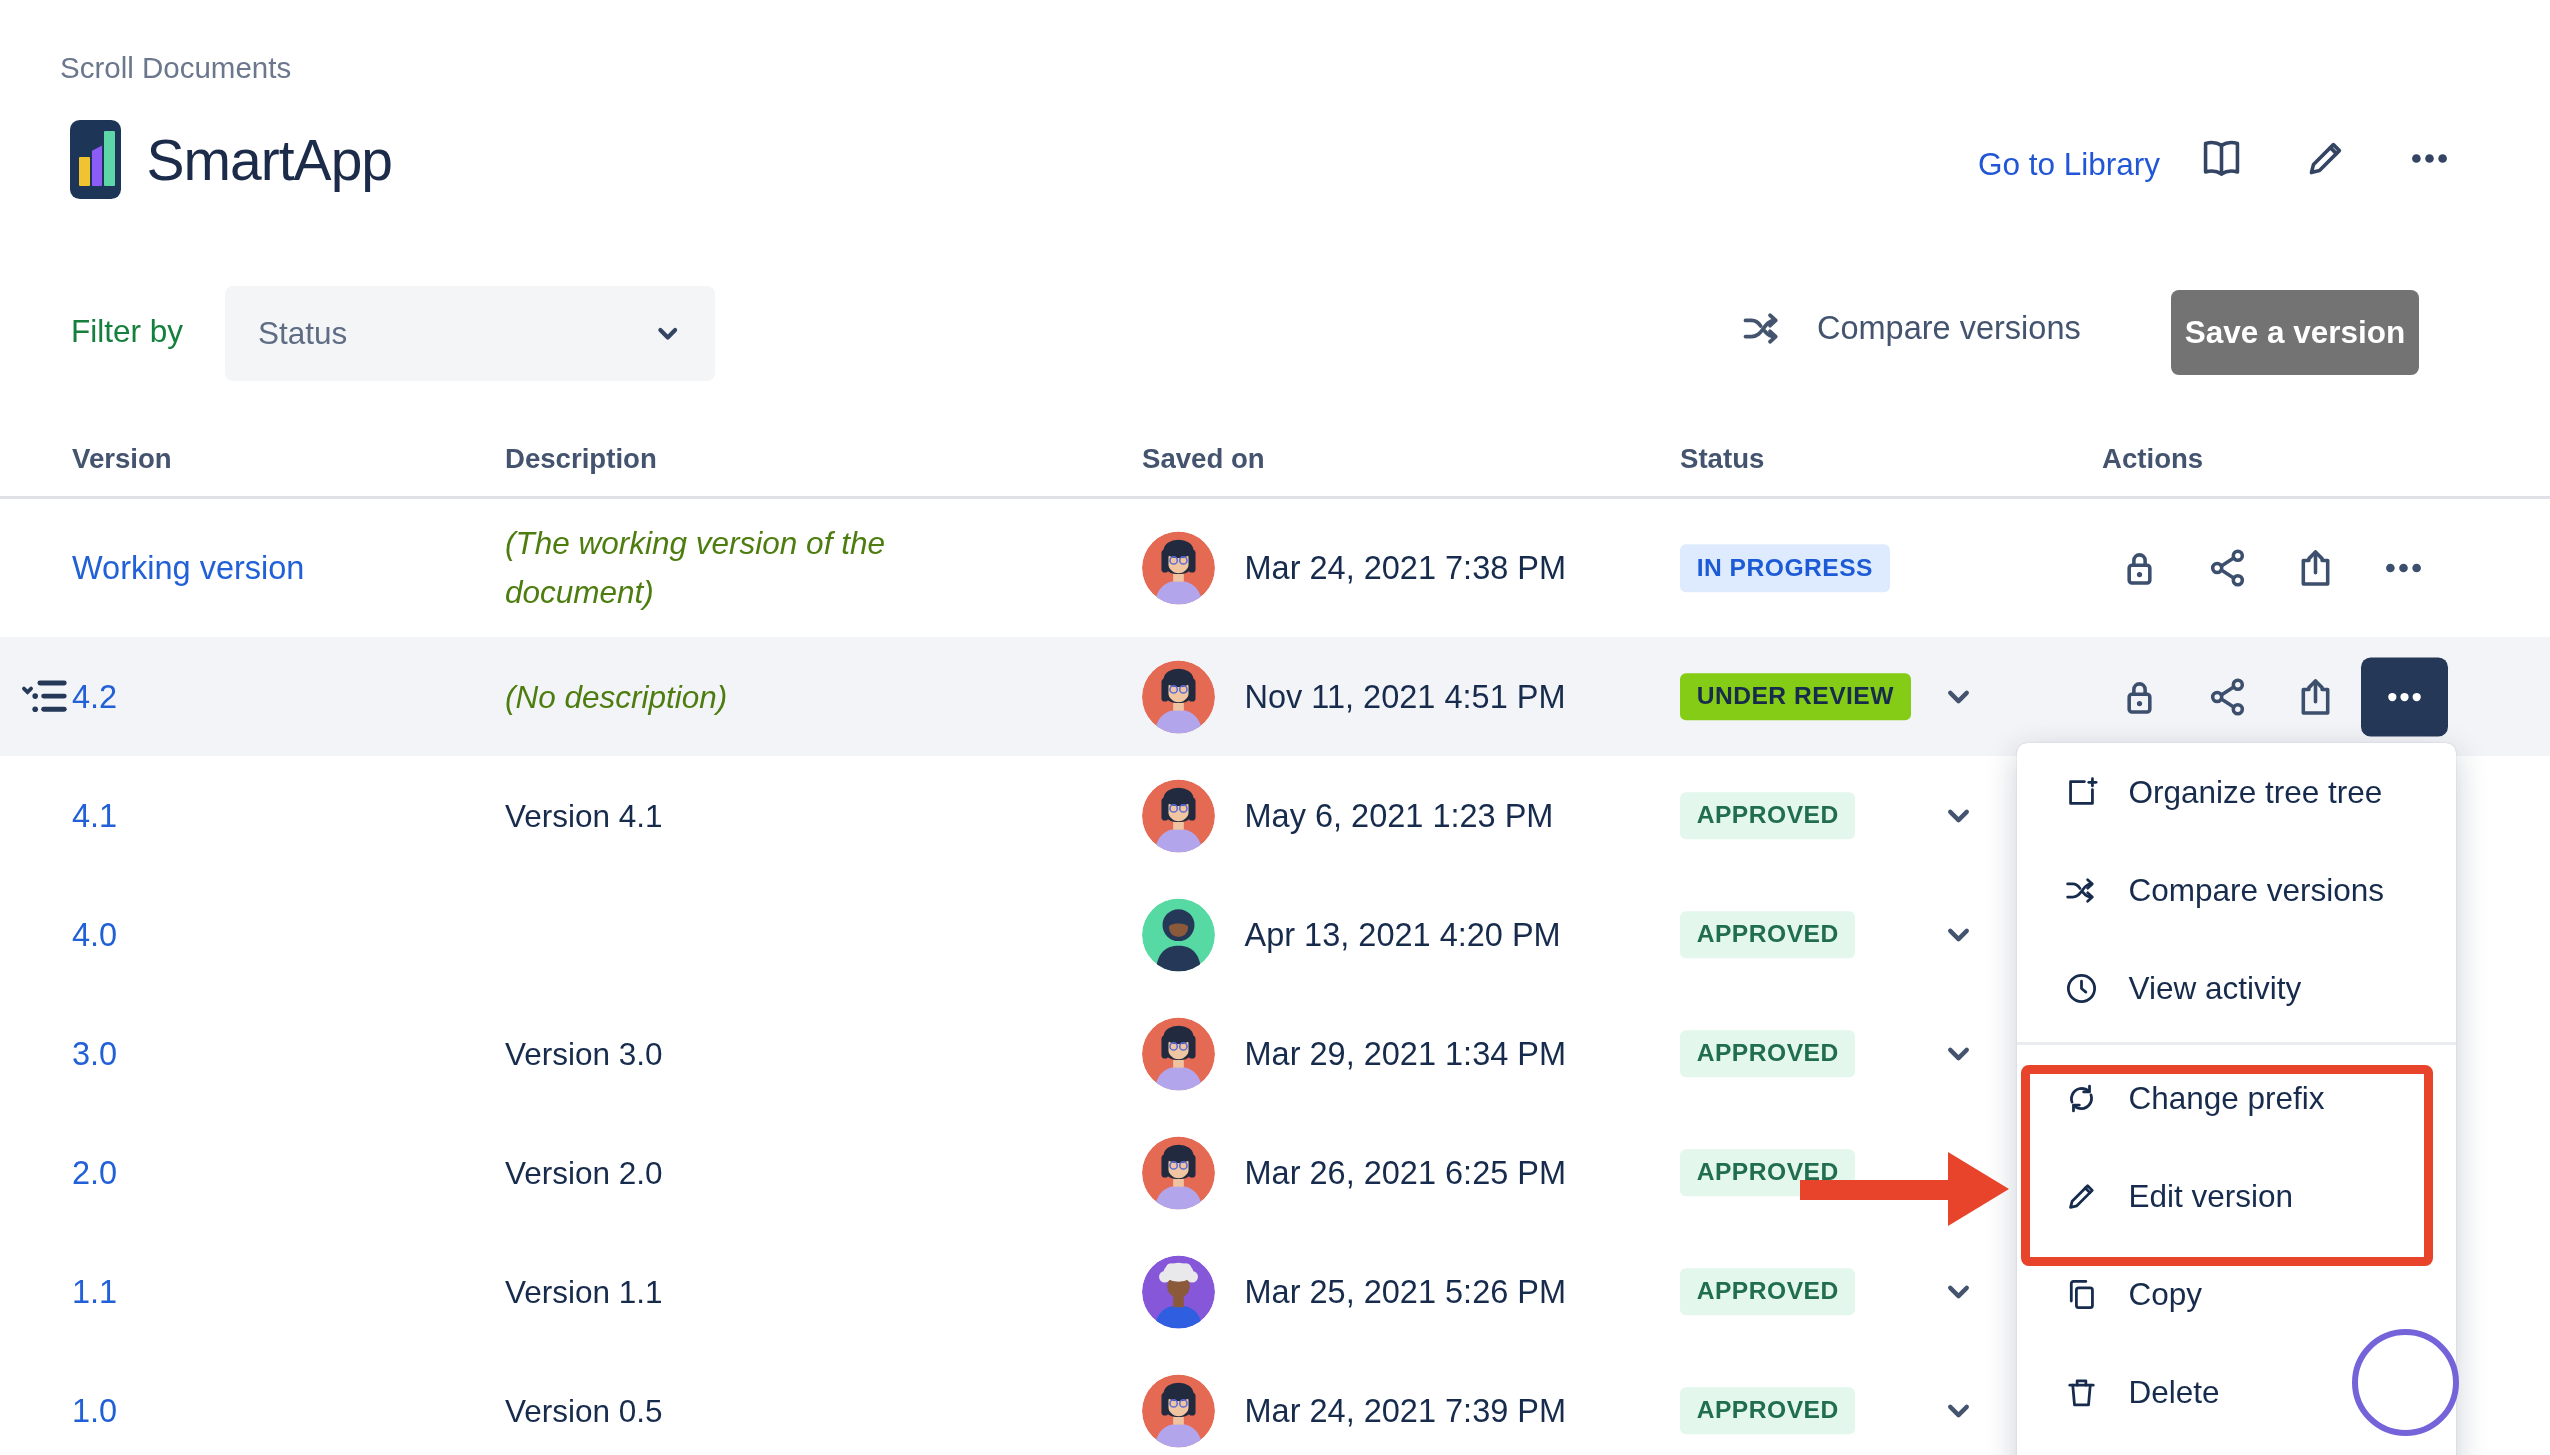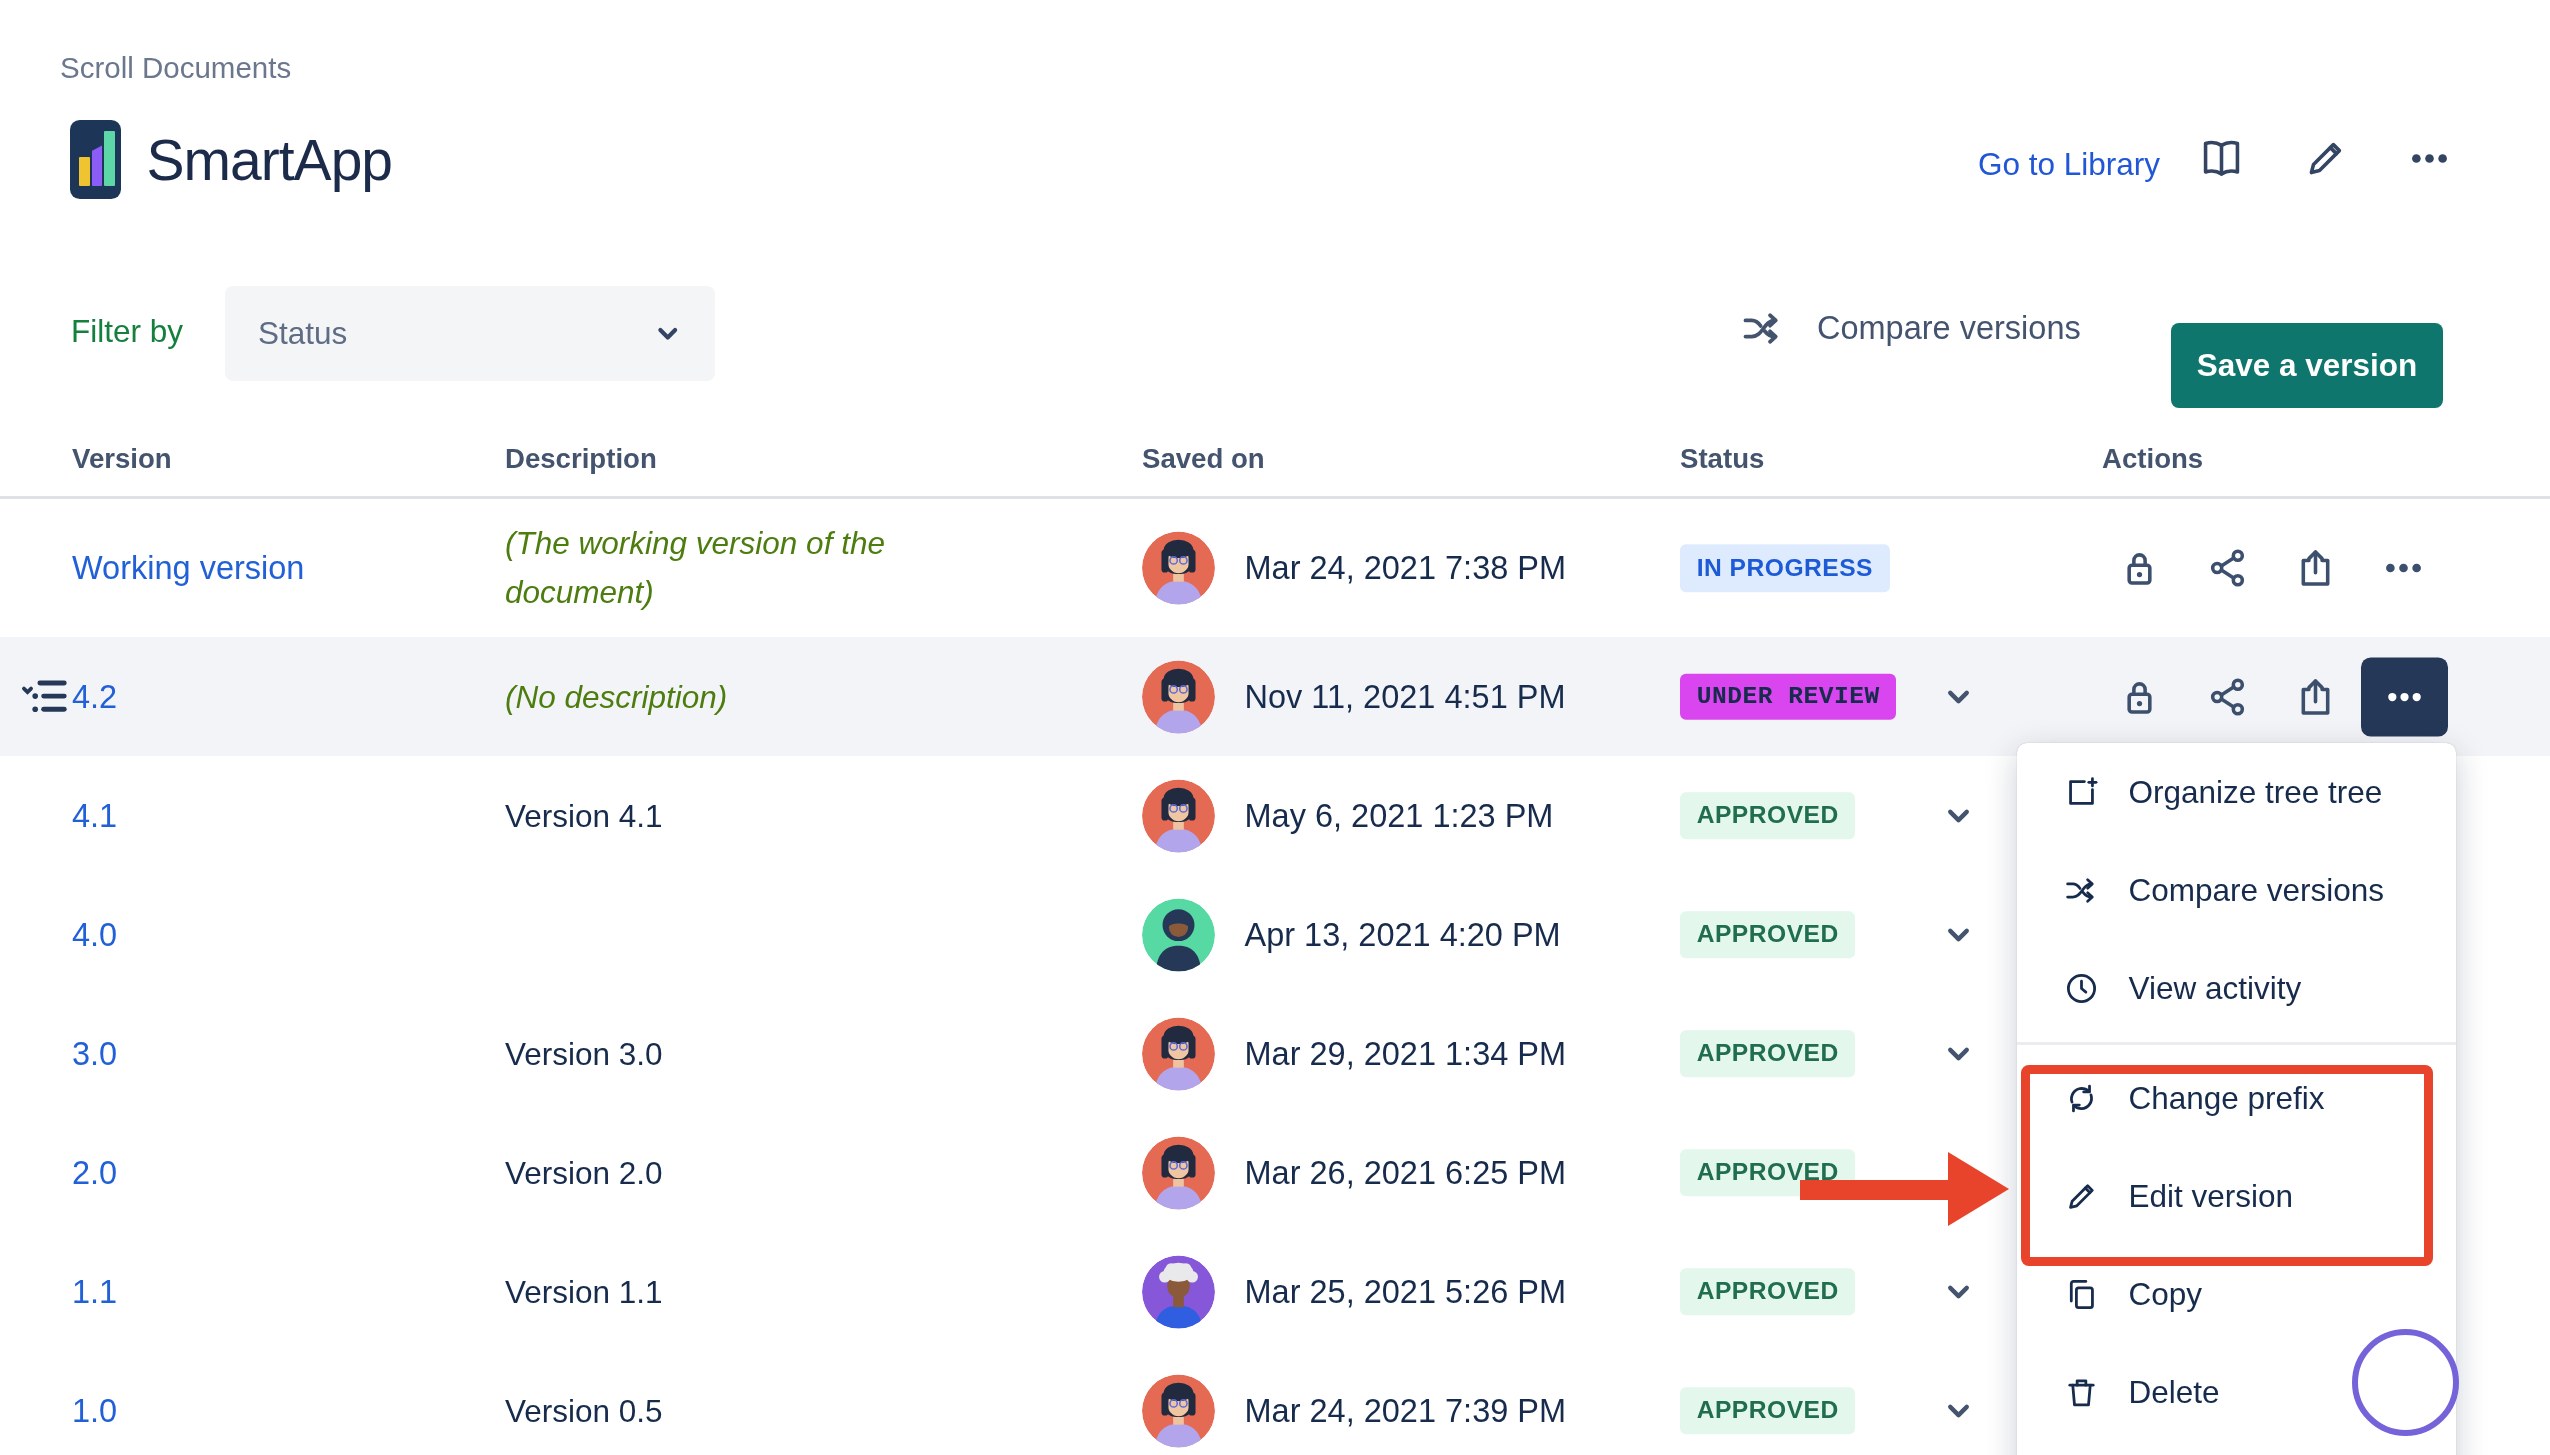--- a/index.html
+++ b/index.html
@@ -28,42 +28,42 @@
   .filter-label{position:absolute;left:71px;top:313px;font-size:31.5px;color:#15803d;}
   .filter-select{position:absolute;left:225px;top:286px;width:490px;height:95px;background:#F4F5F7;border-radius:7.9px;
     display:flex;align-items:center;justify-content:space-between;padding:0 33px;box-sizing:border-box;cursor:pointer;}
   .filter-select .val{font-size:31.5px;color:#5E6C84;}
   .chev{width:29.5px;height:29.5px;}
   .chev svg{width:100%;height:100%;stroke:#344563;fill:none;stroke-width:3.4;stroke-linecap:round;stroke-linejoin:round;}
   .compare-btn{position:absolute;left:1741px;top:307px;display:flex;align-items:center;gap:33px;cursor:pointer;}
   .compare-btn .cicon{width:43px;height:43px;}
   .compare-btn .cicon svg{width:100%;height:100%;stroke:#44546F;fill:none;stroke-width:2.1;stroke-linecap:round;stroke-linejoin:round;}
   .compare-btn .clabel{font-size:32.5px;color:#44546F;}
-  .save-btn{position:absolute;left:2171px;top:290px;width:272px;height:85px;background:#0f766e;border-radius:7.9px;
-    display:flex;align-items:center;justify-content:center;color:#fff;font-size:31.5px;font-weight:bold;cursor:pointer;margin-top:33px;}
+  .save-btn{position:absolute;left:2171px;top:290px;width:248px;height:85px;background:#737373;border-radius:7.9px;
+    display:flex;align-items:center;justify-content:center;color:#fff;font-size:31.5px;font-weight:bold;cursor:pointer;}
 
   
   .table{position:absolute;left:0;top:443px;width:2550px;}
   .thead{position:relative;height:53px;border-bottom:3px solid #DFE1E6;}
   .thead .th{position:absolute;top:0;font-size:27.6px;font-weight:bold;color:#44546F;}
   .row{position:relative;height:119px;}
   .row.first{height:138px;}
   .row.highlight{background:#F3F4F7;}
   .cell{position:absolute;top:50%;transform:translateY(-50%);}
   .c-version{left:72px;font-size:32.5px;color:#2160D6;cursor:pointer;}
   .c-desc{left:505px;width:445px;font-size:31.5px;color:#172B4D;line-height:1.55;}
   .c-desc.muted{color:#4d7c0f;font-style:italic;}
   .c-saved{left:1142px;display:flex;align-items:center;gap:29.5px;}
   .c-saved .date{font-size:32.5px;color:#172B4D;white-space:nowrap;}
   .avatar{width:73px;height:73px;border-radius:50%;overflow:hidden;flex:0 0 auto;}
   .avatar svg{width:100%;height:100%;display:block;}
   .c-status{left:1680px;}
   .badge{display:inline-block;font-size:24.6px;font-weight:bold;letter-spacing:0.5px;padding:9.8px 16.7px;border-radius:5.9px;white-space:nowrap;}
   .badge.inprogress{background:#DEEBFF;color:#1D5BD6;}
-  .badge.review{background:#d946ef;color:#172B4D;font-family:Liberation Mono, monospace;}
+  .badge.review{background:#84cc16;color:#172B4D;}
   .badge.approved{background:#E3F7EC;color:#216E4E;}
   .c-chevron{left:1942px;width:33px;height:33px;cursor:pointer;}
   .c-chevron svg{width:100%;height:100%;stroke:#44546F;fill:none;stroke-width:3.2;stroke-linecap:round;stroke-linejoin:round;}
   .c-actions{left:2117px;display:flex;align-items:center;gap:43px;}
   .aicon{width:45px;height:45px;cursor:pointer;}
   .aicon svg{width:100%;height:100%;stroke:#3C4F6D;fill:none;stroke-width:1.9;stroke-linecap:round;stroke-linejoin:round;}
   .aicon.dots svg{fill:#3C4F6D;stroke:none;}
   .more-active{width:87px;height:79px;background:#253858;border-radius:9.8px;display:flex;align-items:center;justify-content:center;cursor:pointer;margin-left:-19.7px;}
   .more-active svg{width:45px;height:45px;fill:#ffffff;}
   .tree-icon{position:absolute;left:19.7px;top:50%;transform:translateY(-50%);width:51px;height:45px;cursor:pointer;}

